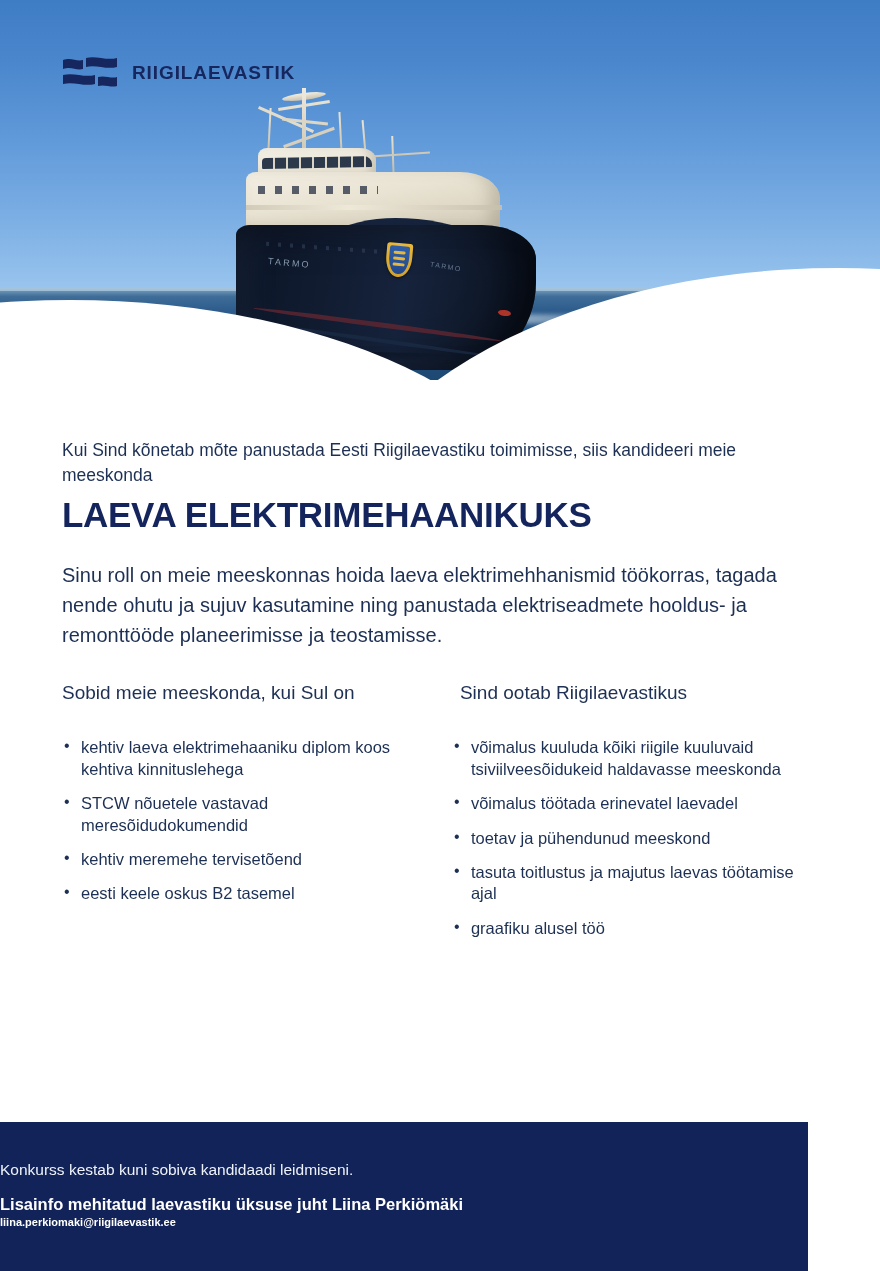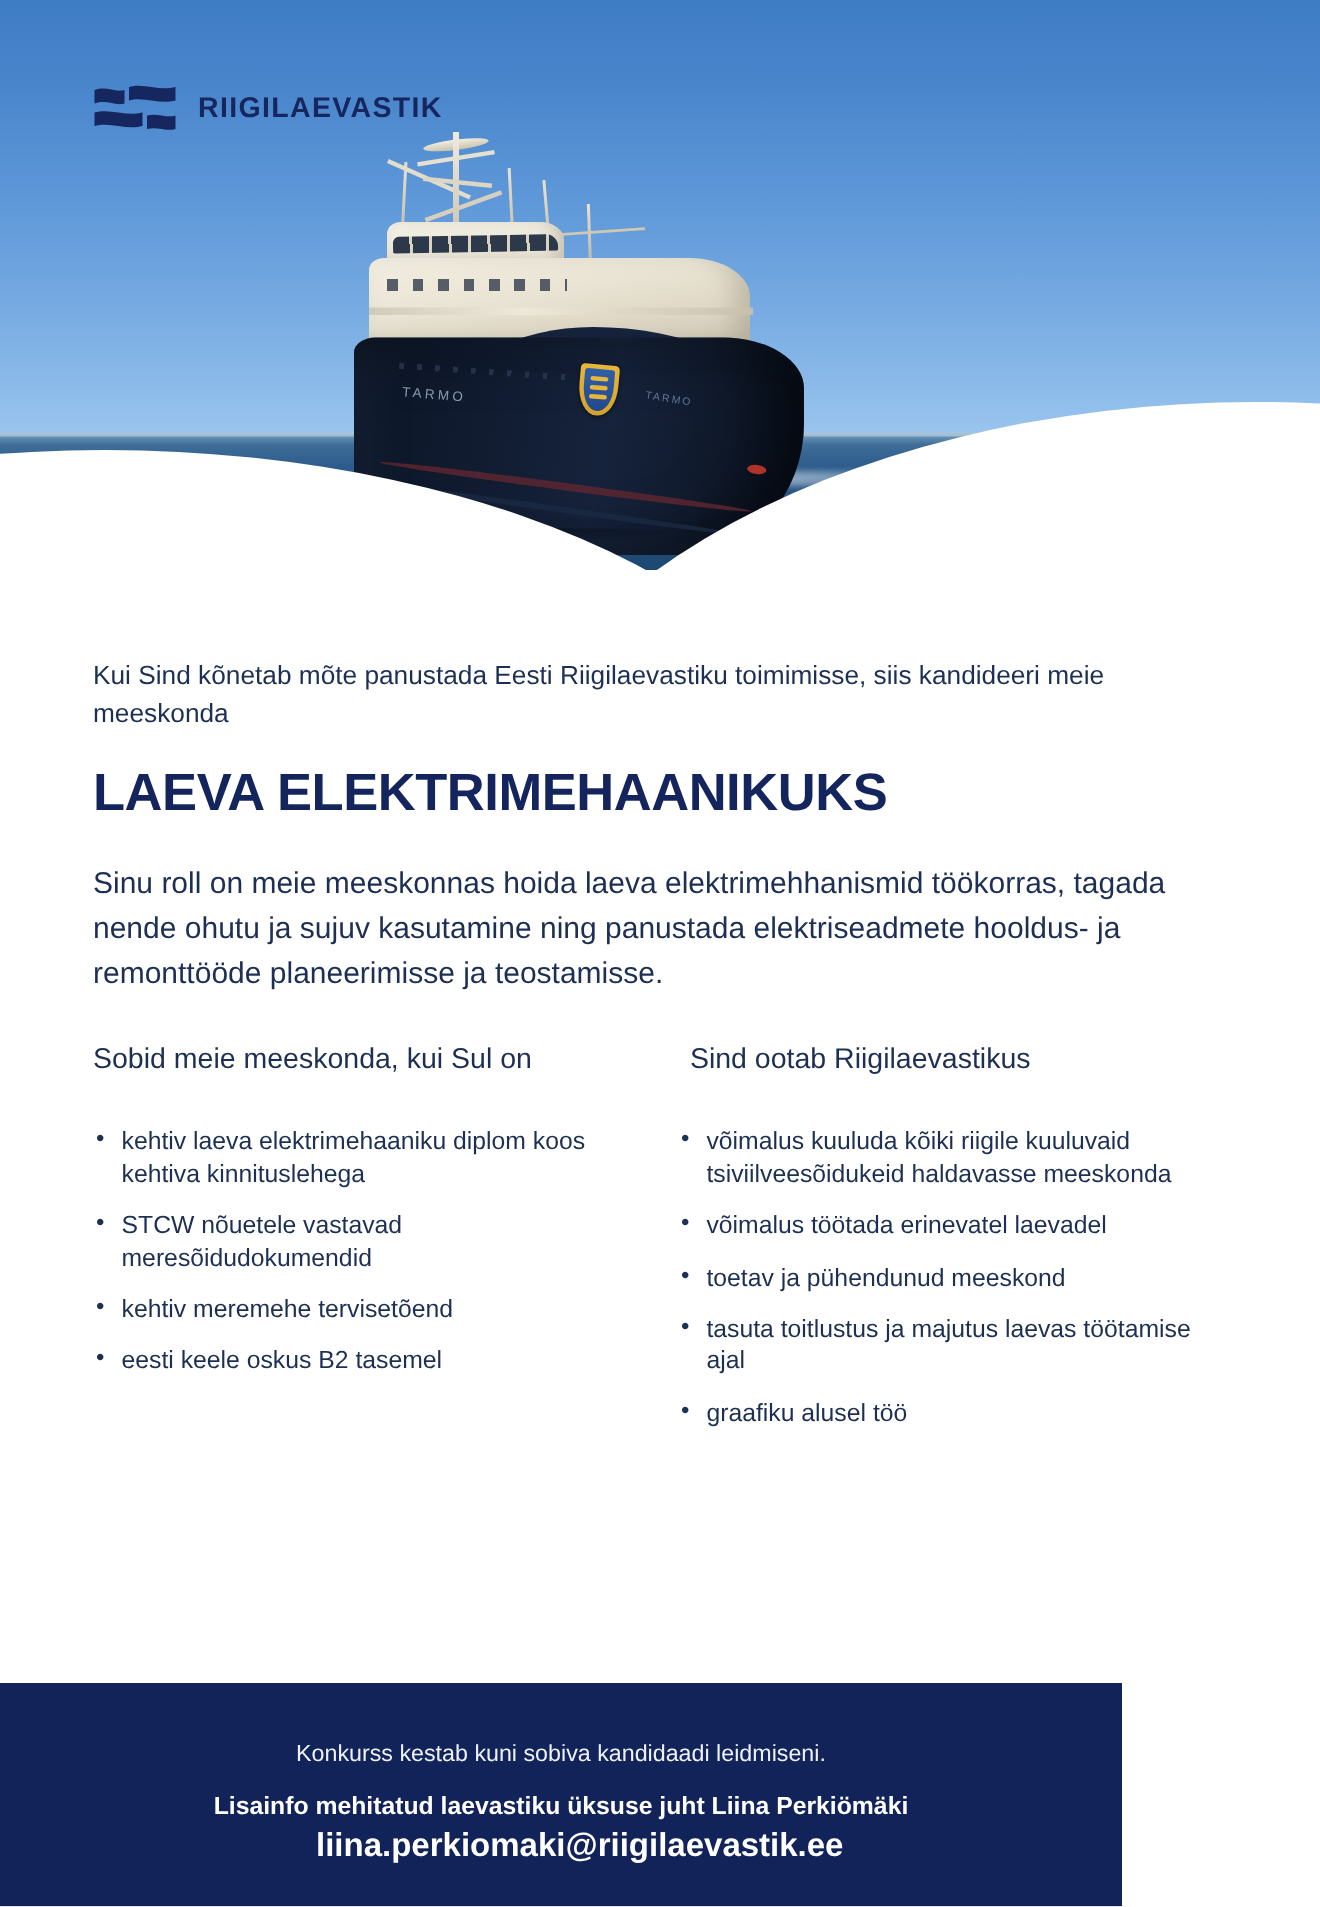--- a/index.html
+++ b/index.html
@@ -341,21 +341,21 @@
     color: #1d3054;
     max-width: 730px;
     margin-top: 8px;
   }
 
   .job-title {
     font-size: 35px;
     font-weight: bold;
     letter-spacing: -0.3px;
     color: #14245c;
-    margin-top: 22px;
+    margin-top: 8px;
     line-height: 1.08;
   }
 
   .vessel {
     font-size: 27px;
     color: #1d3054;
     margin-top: 20px;
     line-height: 1.1;
     font-weight: normal;
   }
@@ -405,46 +405,44 @@
     top: -1px;
     font-size: 16px;
     color: #1d3054;
   }
 
   
   .footer {
     position: absolute;
     left: 0;
     top: 1122px;
-    width: 748px;
+    width: 808px;
     height: 149px;
     background: #122359;
     color: #ffffff;
-    text-align: center;
     padding-top: 38px;
   }
   .footer-line1 {
     font-size: 15.5px;
     line-height: 1.3;
     color: #eef2f8;
     font-weight: normal;
   }
   .footer-line2 {
     font-size: 16.5px;
     font-weight: bold;
     margin-top: 13px;
     line-height: 1.35;
     color: #ffffff;
   }
   .footer-line3 {
-    font-size: 22px;
+    font-size: 11px;
     font-weight: bold;
     line-height: 1.35;
     color: #ffffff;
-    padding-left: 25px;
   }
 </style>
 </head>
 <body>
 
 <div class="poster">
 
   <div class="hero">
     <div class="sky"></div>
     <div class="sea"></div>

